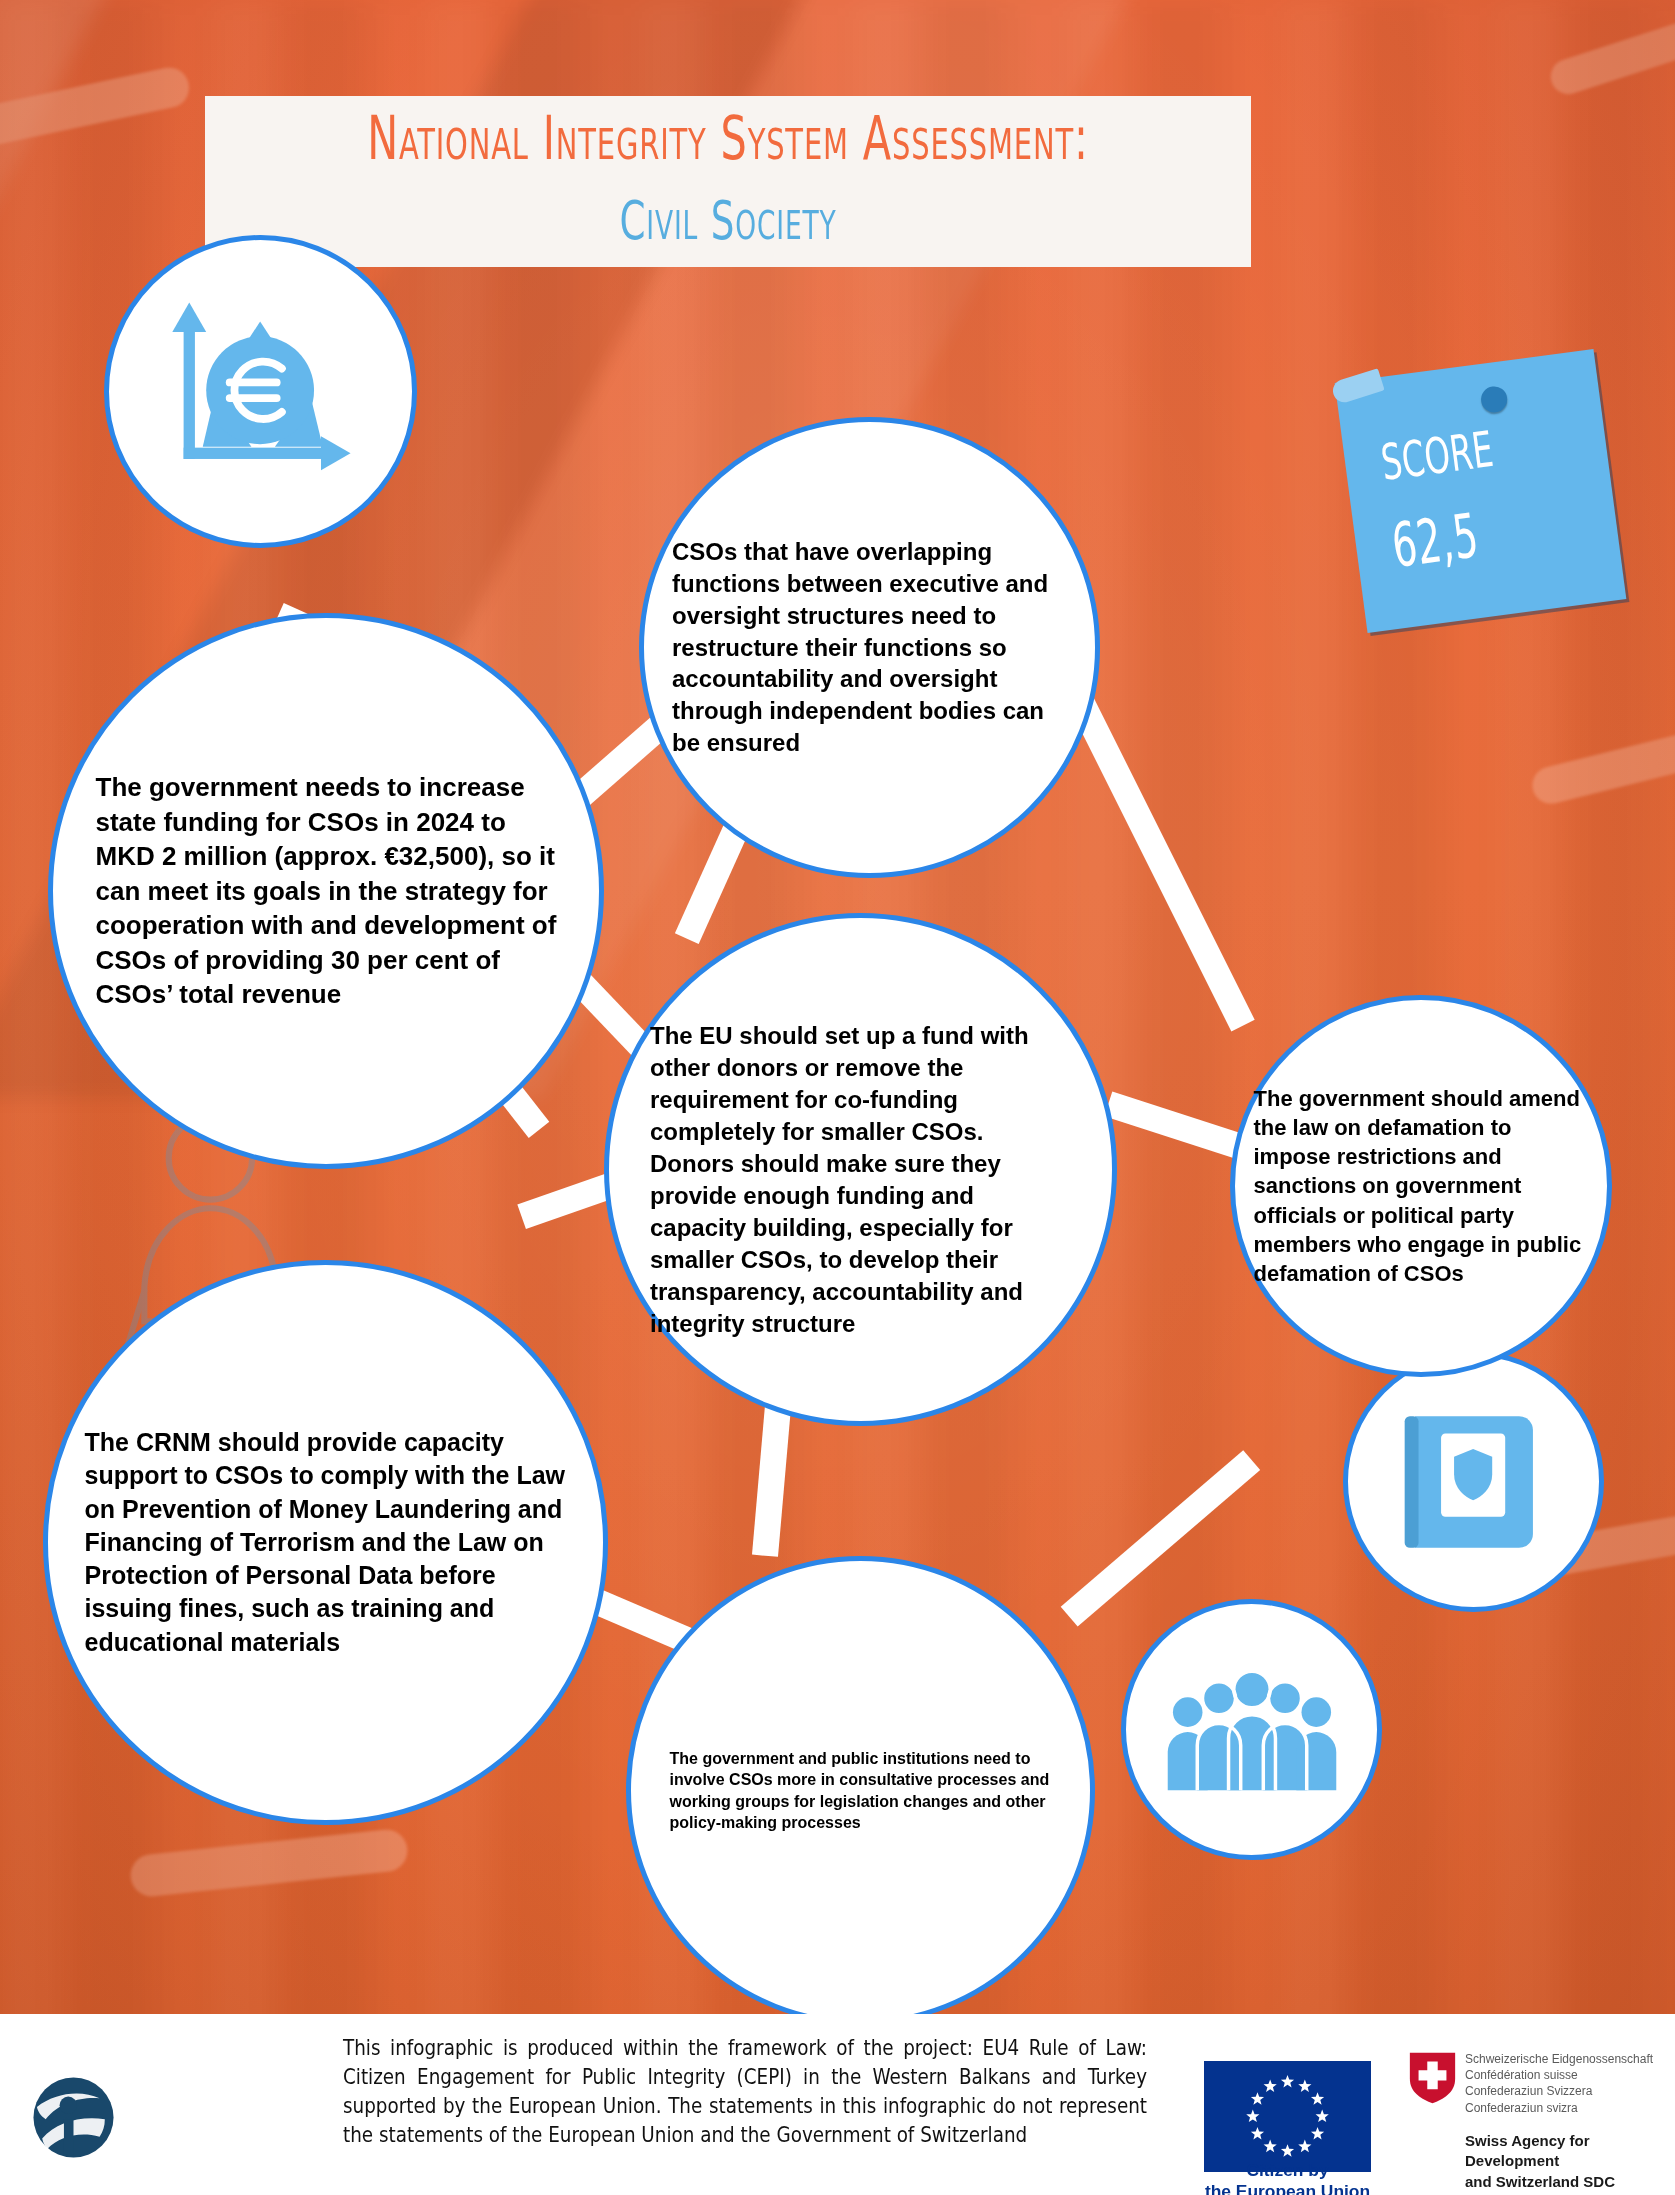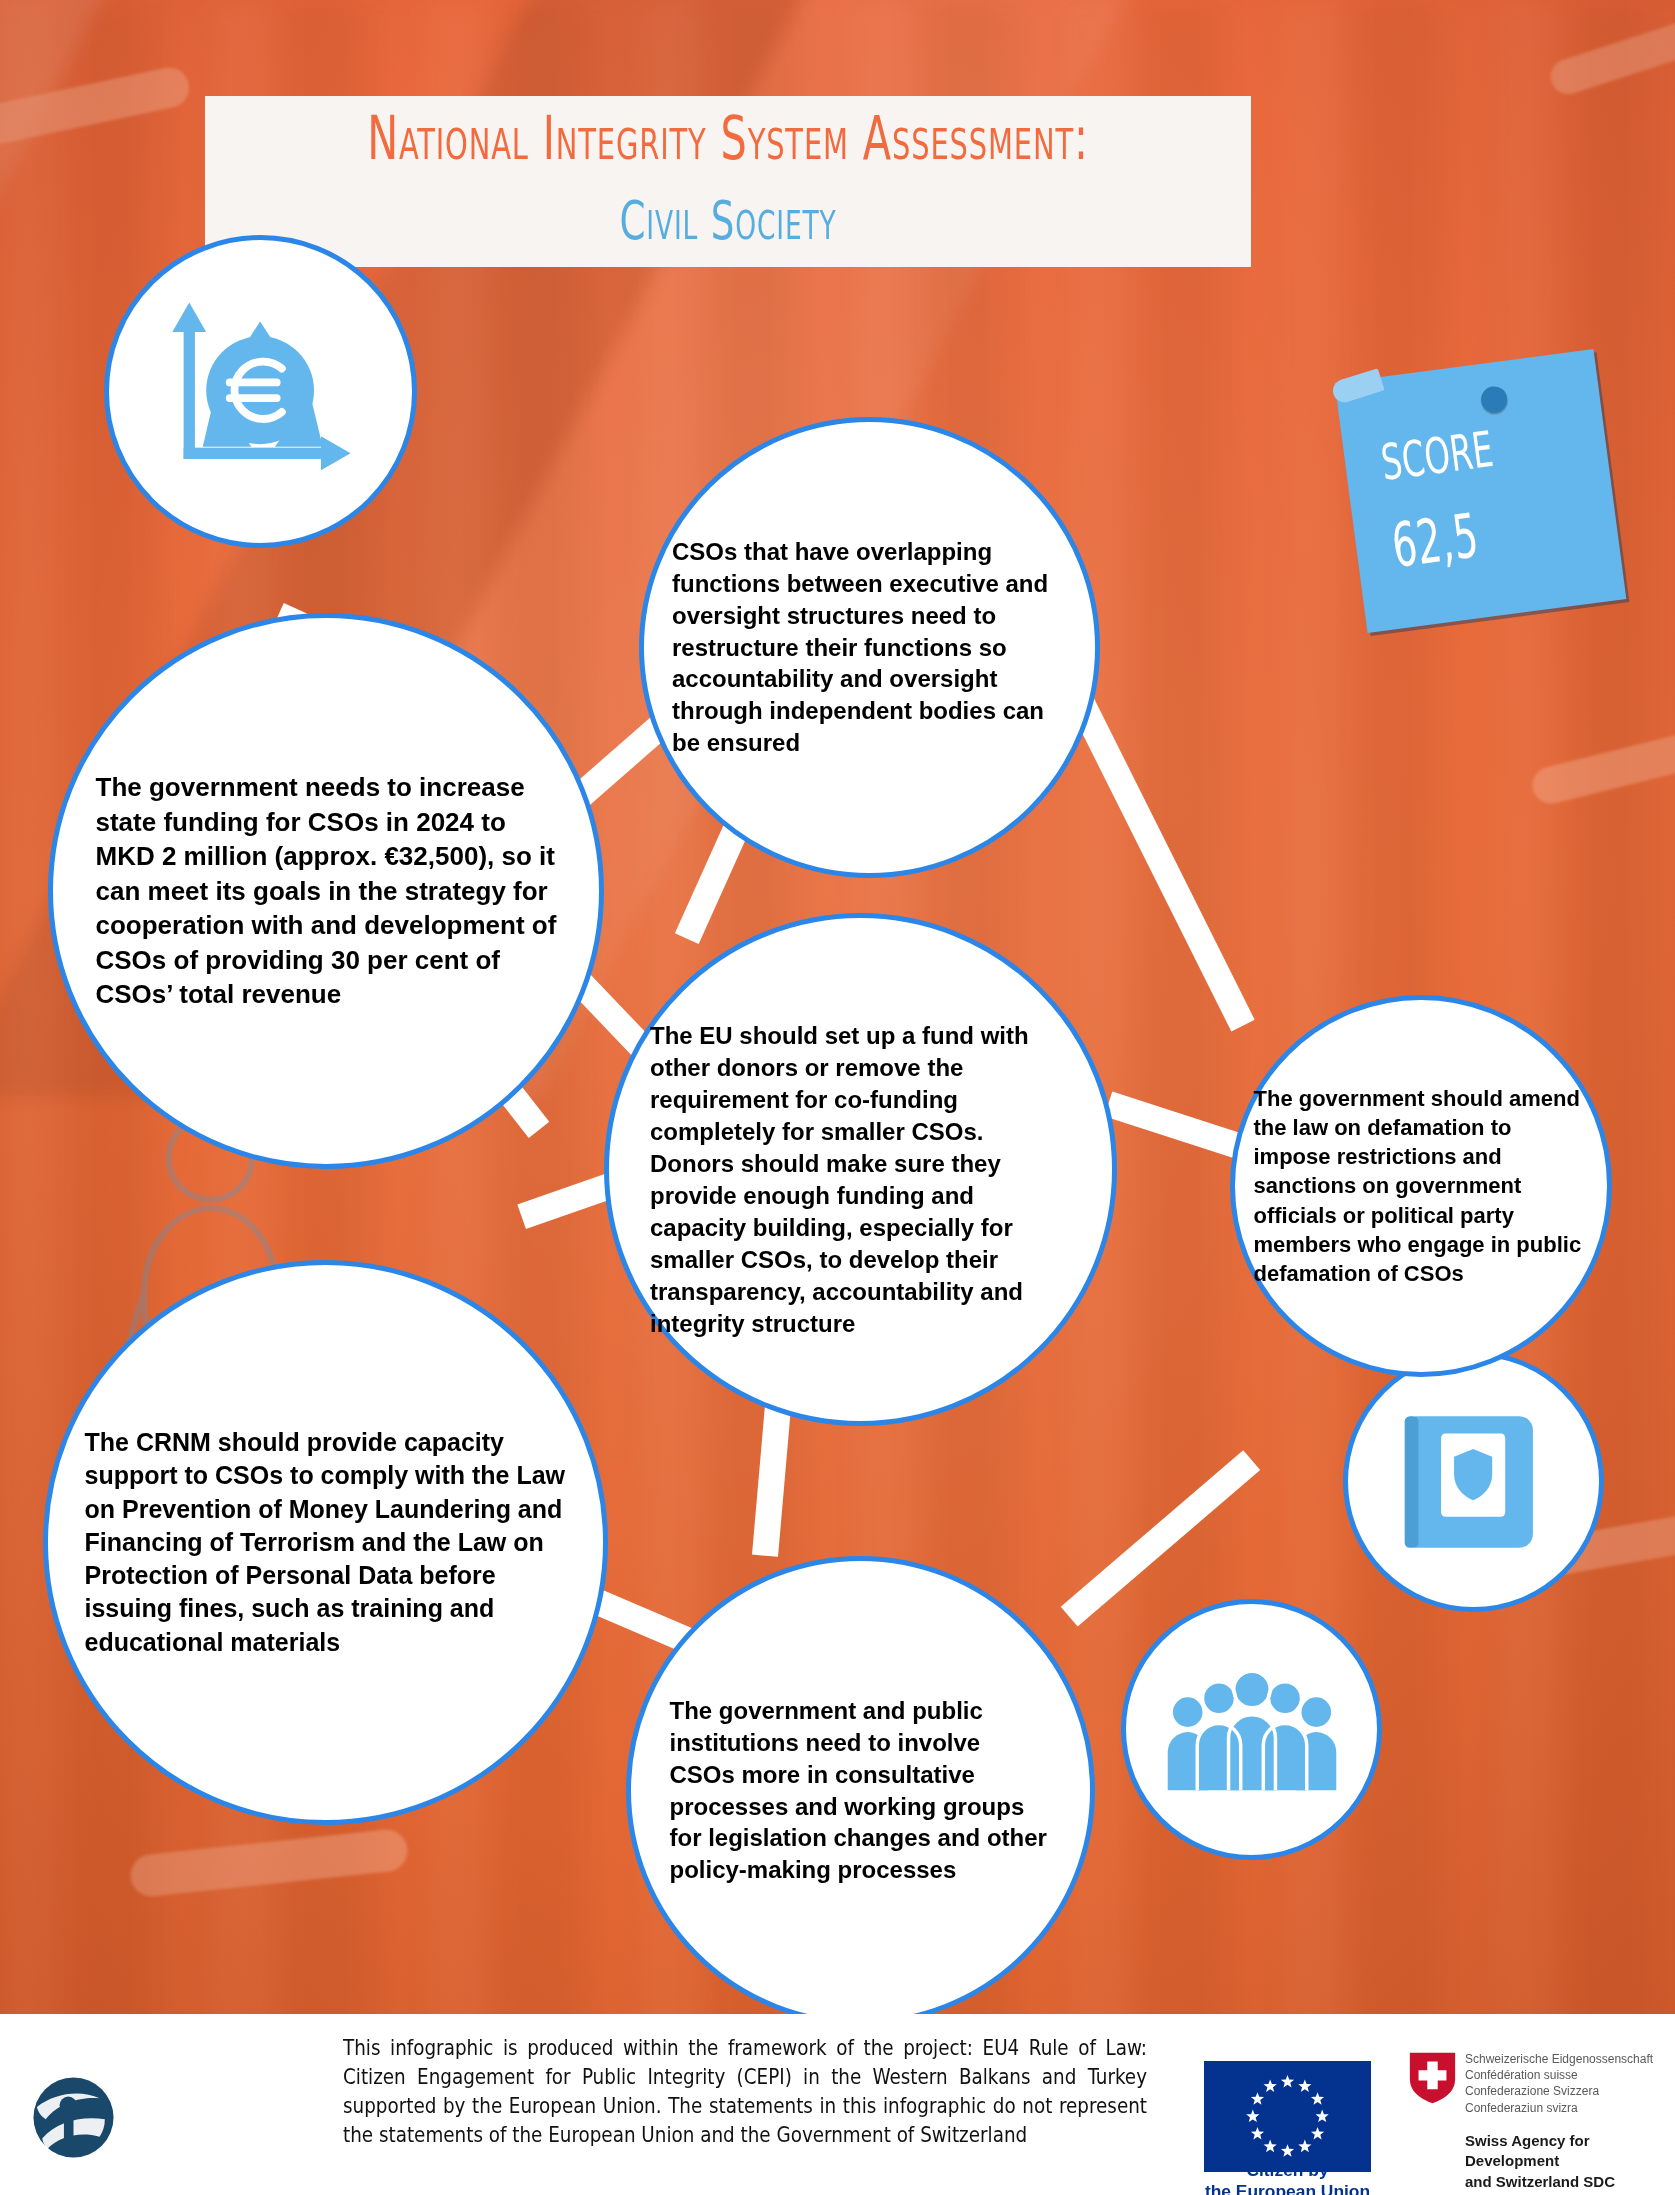--- a/index.html
+++ b/index.html
@@ -282,21 +282,21 @@
 
 <div class="bubble" style="left:1230px;top:995px;width:382px;height:382px;">
   <p style="font-size:22px;width:335px;">The government should amend the law on defamation to impose restrictions and sanctions on government officials or political party members who engage in public defamation of CSOs</p>
 </div>
 
 <div class="bubble" style="left:43px;top:1260px;width:565px;height:565px;">
   <p style="font-size:25px;width:482px;">The CRNM should provide capacity support to CSOs to comply with the Law on Prevention of Money Laundering and Financing of Terrorism and the Law on Protection of Personal Data before issuing fines, such as training and educational materials</p>
 </div>
 
 <div class="bubble" style="left:626px;top:1556px;width:469px;height:469px;">
-  <p style="font-size:24px;width:382px;">The government and public institutions need to involve CSOs more in consultative processes and working groups for legislation changes and other policy-making processes</p>
+  <p style="font-size:16px;width:382px;">The government and public institutions need to involve CSOs more in consultative processes and working groups for legislation changes and other policy-making processes</p>
 </div>
 
 <div id="score-note">
   <div class="paper"></div>
   <div class="fold"></div>
   <div class="pin"></div>
   <div class="txt">SCORE</div>
   <div class="val">62,5</div>
 </div>
 
@@ -333,21 +333,21 @@
 </div>
 
 <div id="ch-logo">
   <svg width="49" height="54" viewBox="0 0 56 62" style="position:absolute;left:0;top:1.7px;">
     <path d="M2 2 h52 v30 c0 16 -14 24 -26 28 C16 56 2 48 2 32 Z" fill="#C8102E"></path>
     <path d="M22 12 h12 v10 h10 v12 h-10 v10 h-12 v-10 h-10 v-12 h10 z" fill="#FFFFFF"></path>
   </svg>
   <div id="ch-lines">
     <div>Schweizerische Eidgenossenschaft</div>
     <div>Confédération suisse</div>
-    <div>Confederazione Svizzera</div>
+    <div>Confederaziun Svizzera</div>
     <div>Confederaziun svizra</div>
   </div>
   <div id="ch-sdc">
     <div>Swiss Agency for Development</div>
     <div>and Switzerland SDC</div>
   </div>
 </div>
 
 
 </body></html>

